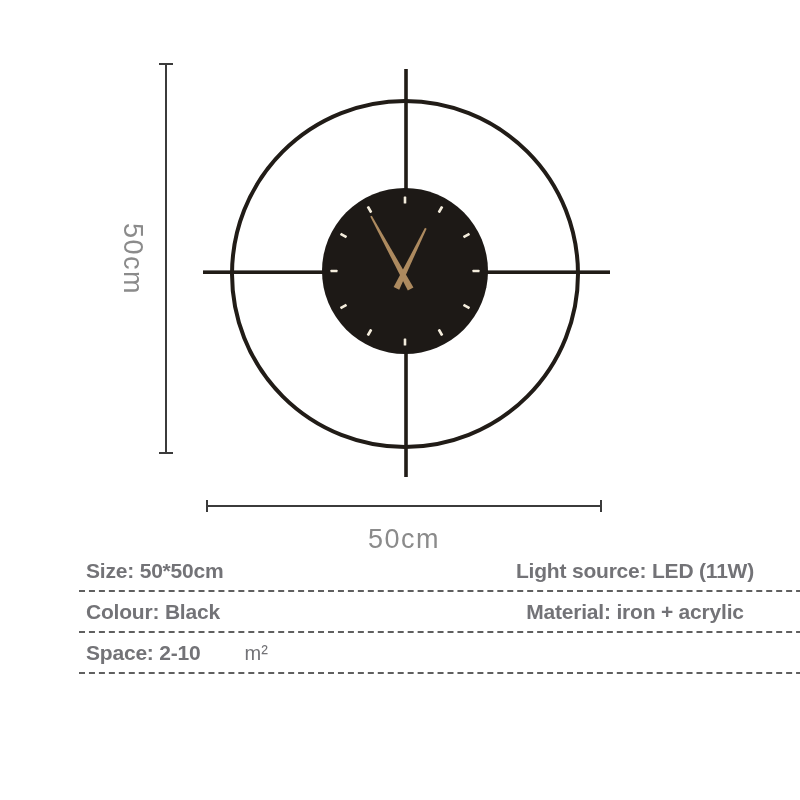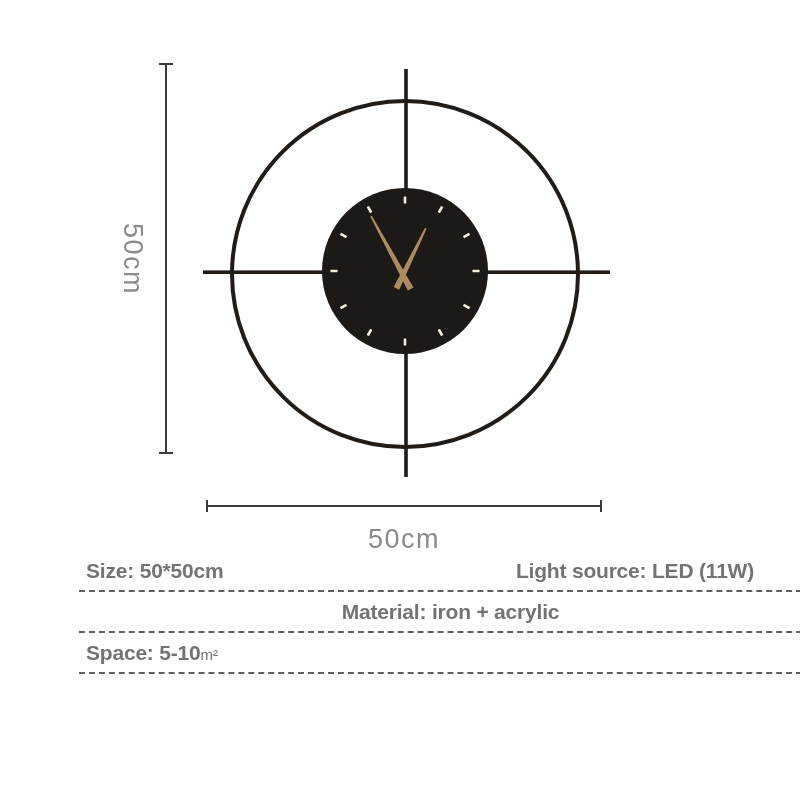--- a/index.html
+++ b/index.html
@@ -49,21 +49,21 @@
     height: 39px;
     border-bottom: 2px dashed var(--dash-line, #5f5f5f);
     color: var(--spec-text, #737377);
     font-weight: bold;
     font-size: 21px;
     letter-spacing: -0.2px;
   }
   .spec-cell-left  { width: 369px; padding-left: 7px; box-sizing: border-box; }
   .spec-cell-right { flex: 1; text-align: center; }
   .spec-cell-full  { padding-left: 7px; }
-  .unit { font-weight: 400; font-size: 15px; letter-spacing: 0; }
+  .unit { font-weight: 400; font-size: 20px; letter-spacing: 0; padding-left: 44px; }
 </style>
 </head>
 <body>
 
 <div class="stage">
 
   <svg class="clock-svg" width="800" height="800" viewBox="0 0 800 800">
 
     <rect x="404.2" y="69" width="3.6" height="408" fill="var(--clock-metal, #211c17)"></rect>
     <rect x="203" y="270.4" width="407" height="3.6" fill="var(--clock-metal, #211c17)"></rect>
@@ -128,22 +128,23 @@
   <div class="dim dim-h-tick-left"></div>
   <div class="dim dim-h-tick-right"></div>
   <div class="dim-label dim-label-bottom">50cm</div>
 
   <div class="specs">
     <div class="spec-row">
       <div class="spec-cell-left">Size: 50*50cm</div>
       <div class="spec-cell-right">Light source: LED (11W)</div>
     </div>
     <div class="spec-row">
+      <div class="spec-cell-left">Colour: Black</div>
       <div class="spec-cell-right">Material: iron + acrylic</div>
     </div>
     <div class="spec-row">
       <div class="spec-cell-left">
-        <span>Space: 5-10</span><span class="unit">m²</span>
+        <span>Space: 2-10</span><span class="unit">m²</span>
       </div>
     </div>
   </div>
 
 </div>
 
 </body></html>

